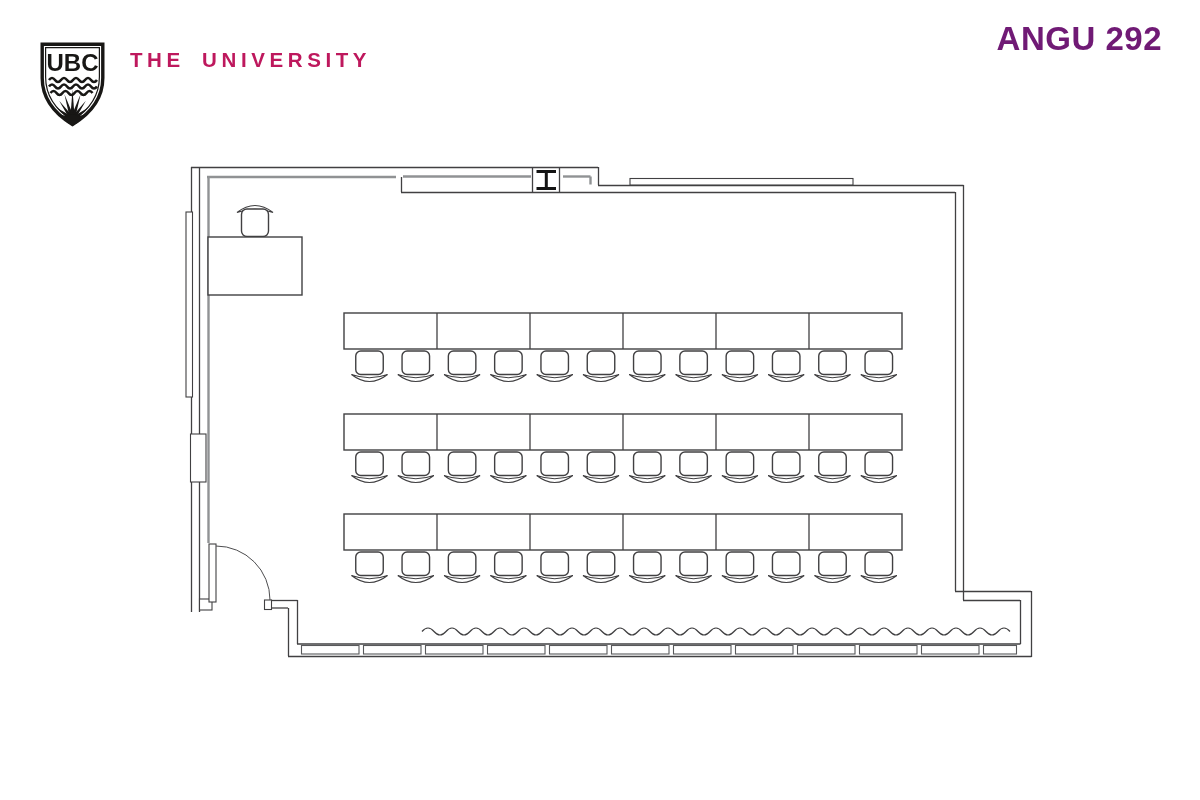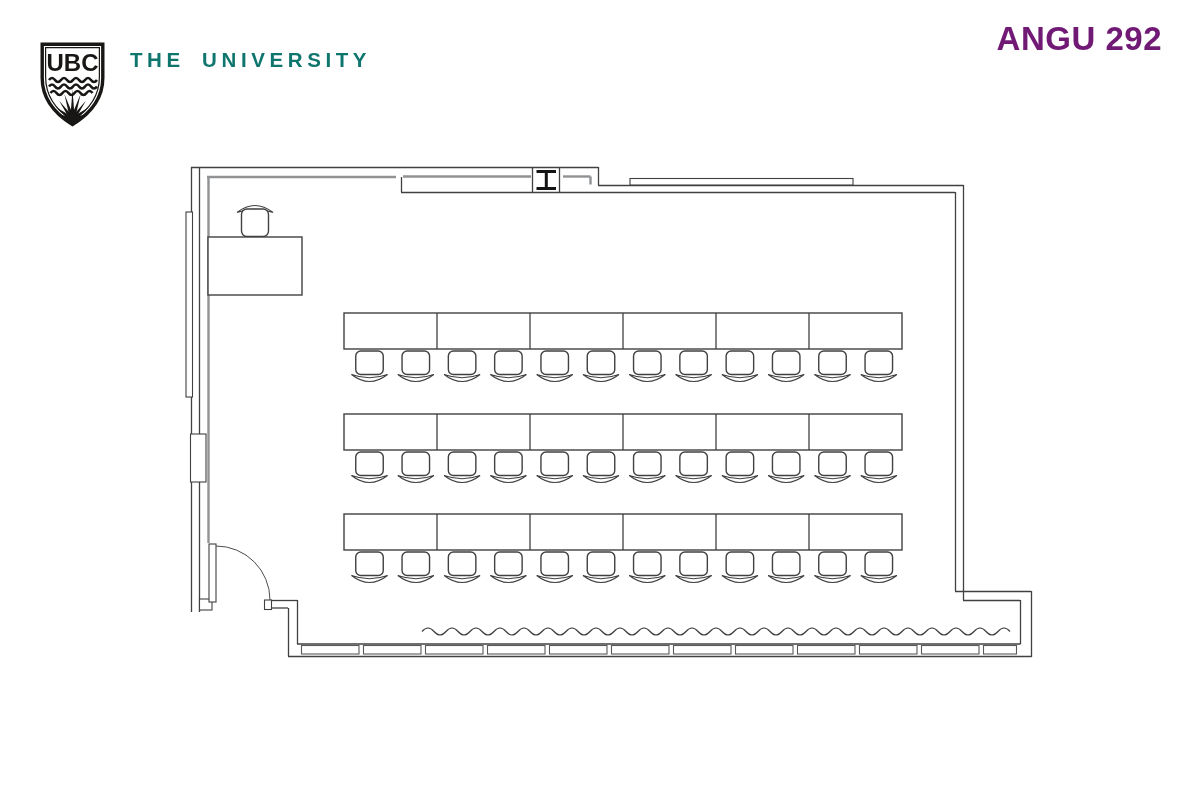--- a/index.html
+++ b/index.html
@@ -5,21 +5,21 @@
   html,body{margin:0;padding:0;background:#ffffff;}
   .page{position:relative;width:1200px;height:800px;background:#fff;overflow:hidden;
         font-family:"Liberation Sans",sans-serif;}
   .plan{position:absolute;left:0;top:0;width:1200px;height:800px;}
   
   .crest{position:absolute;left:40px;top:42px;width:65px;height:85px;}
   .crest-text{font-family:"Liberation Sans",sans-serif;font-weight:700;font-size:24px;fill:#181715;}
   .shield-outer{fill:#fff;stroke:#181715;stroke-width:3.4;}
   .shield-inner{fill:none;stroke:#181715;stroke-width:1.2;}
   .crest-wave{fill:none;stroke:#181715;stroke-width:2.6;}
-  .wordmark{position:absolute;left:130px;top:44px;color:#0f766e;
+  .wordmark{position:absolute;left:130px;top:44px;color:#be185d;
             font-size:20.5px;font-weight:700;letter-spacing:4.6px;word-spacing:7px;line-height:32px;}
   .room-label{position:absolute;right:38px;top:20px;color:#701a75;
               font-size:33px;font-weight:700;letter-spacing:0.5px;}
   
   .w{stroke:#414042;stroke-width:1.3;fill:none;}
   .wthin{stroke:#4d4d4f;stroke-width:1;fill:none;}
   .wg{stroke:#909294;stroke-width:2.4;fill:none;}
   .wb{stroke:#141414;stroke-width:3;fill:none;}
   .panel{fill:#fff;stroke:#414042;stroke-width:1.1;}
   .furn{fill:#fff;stroke:#414042;stroke-width:1.4;}

